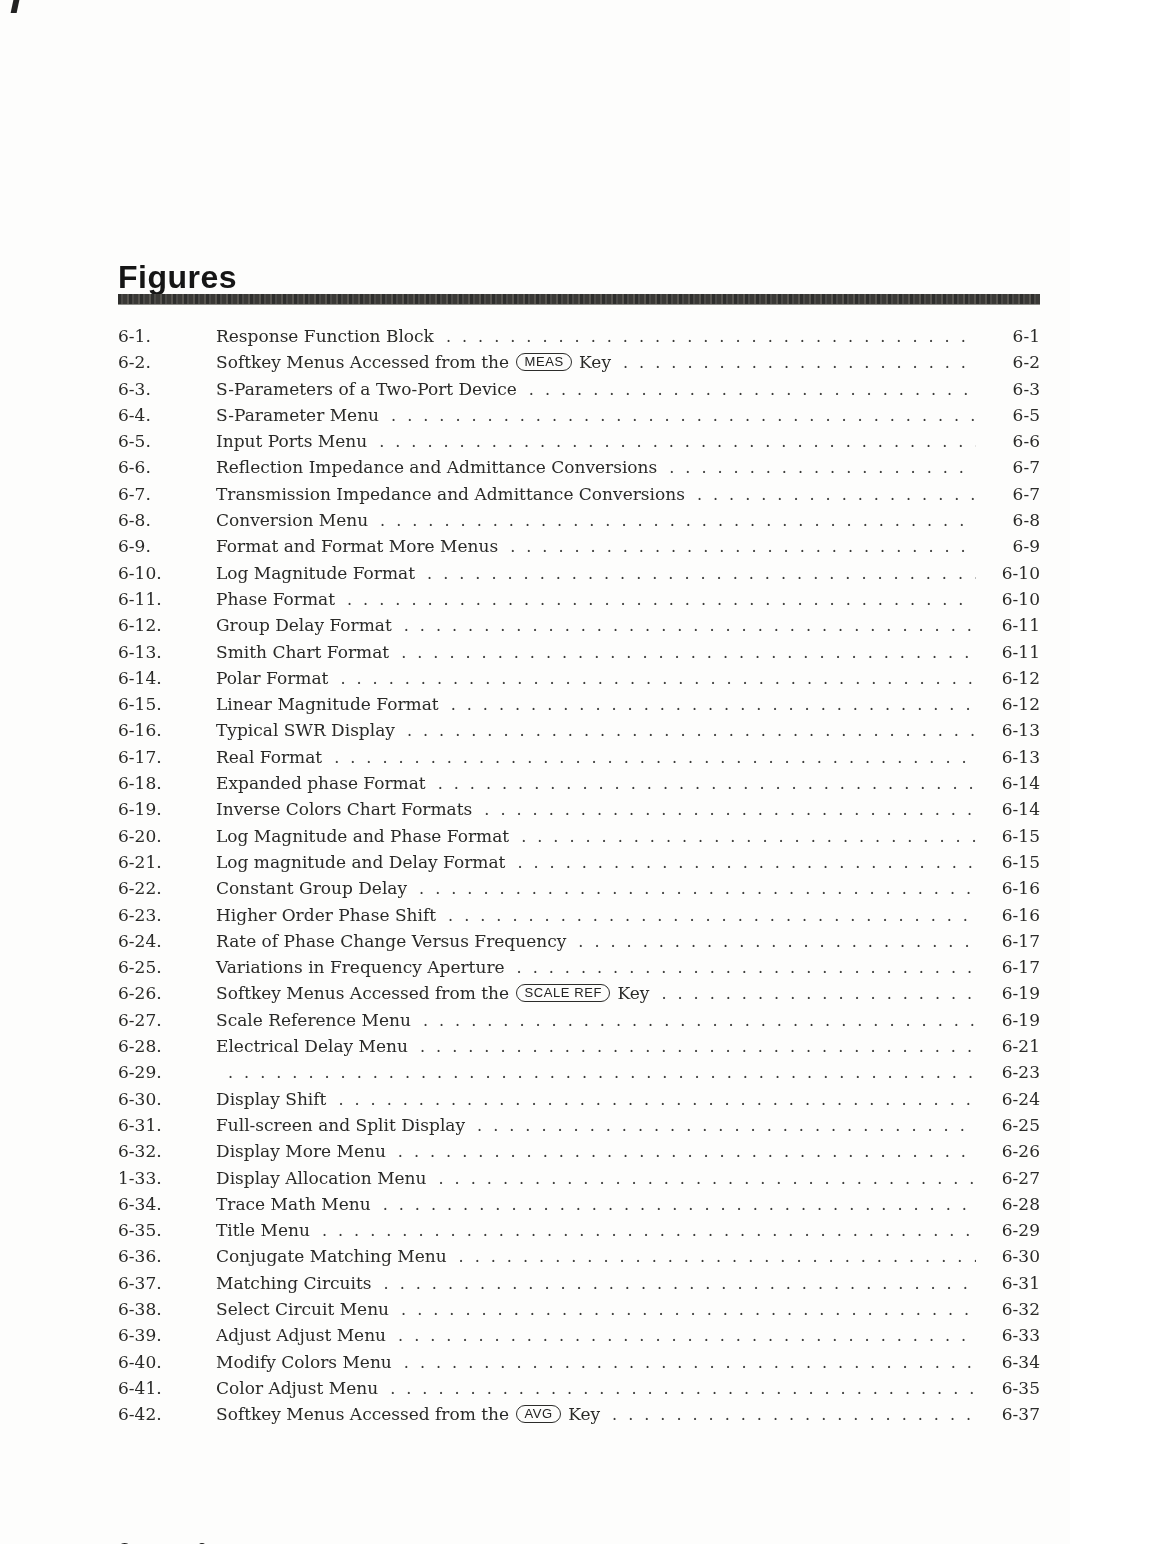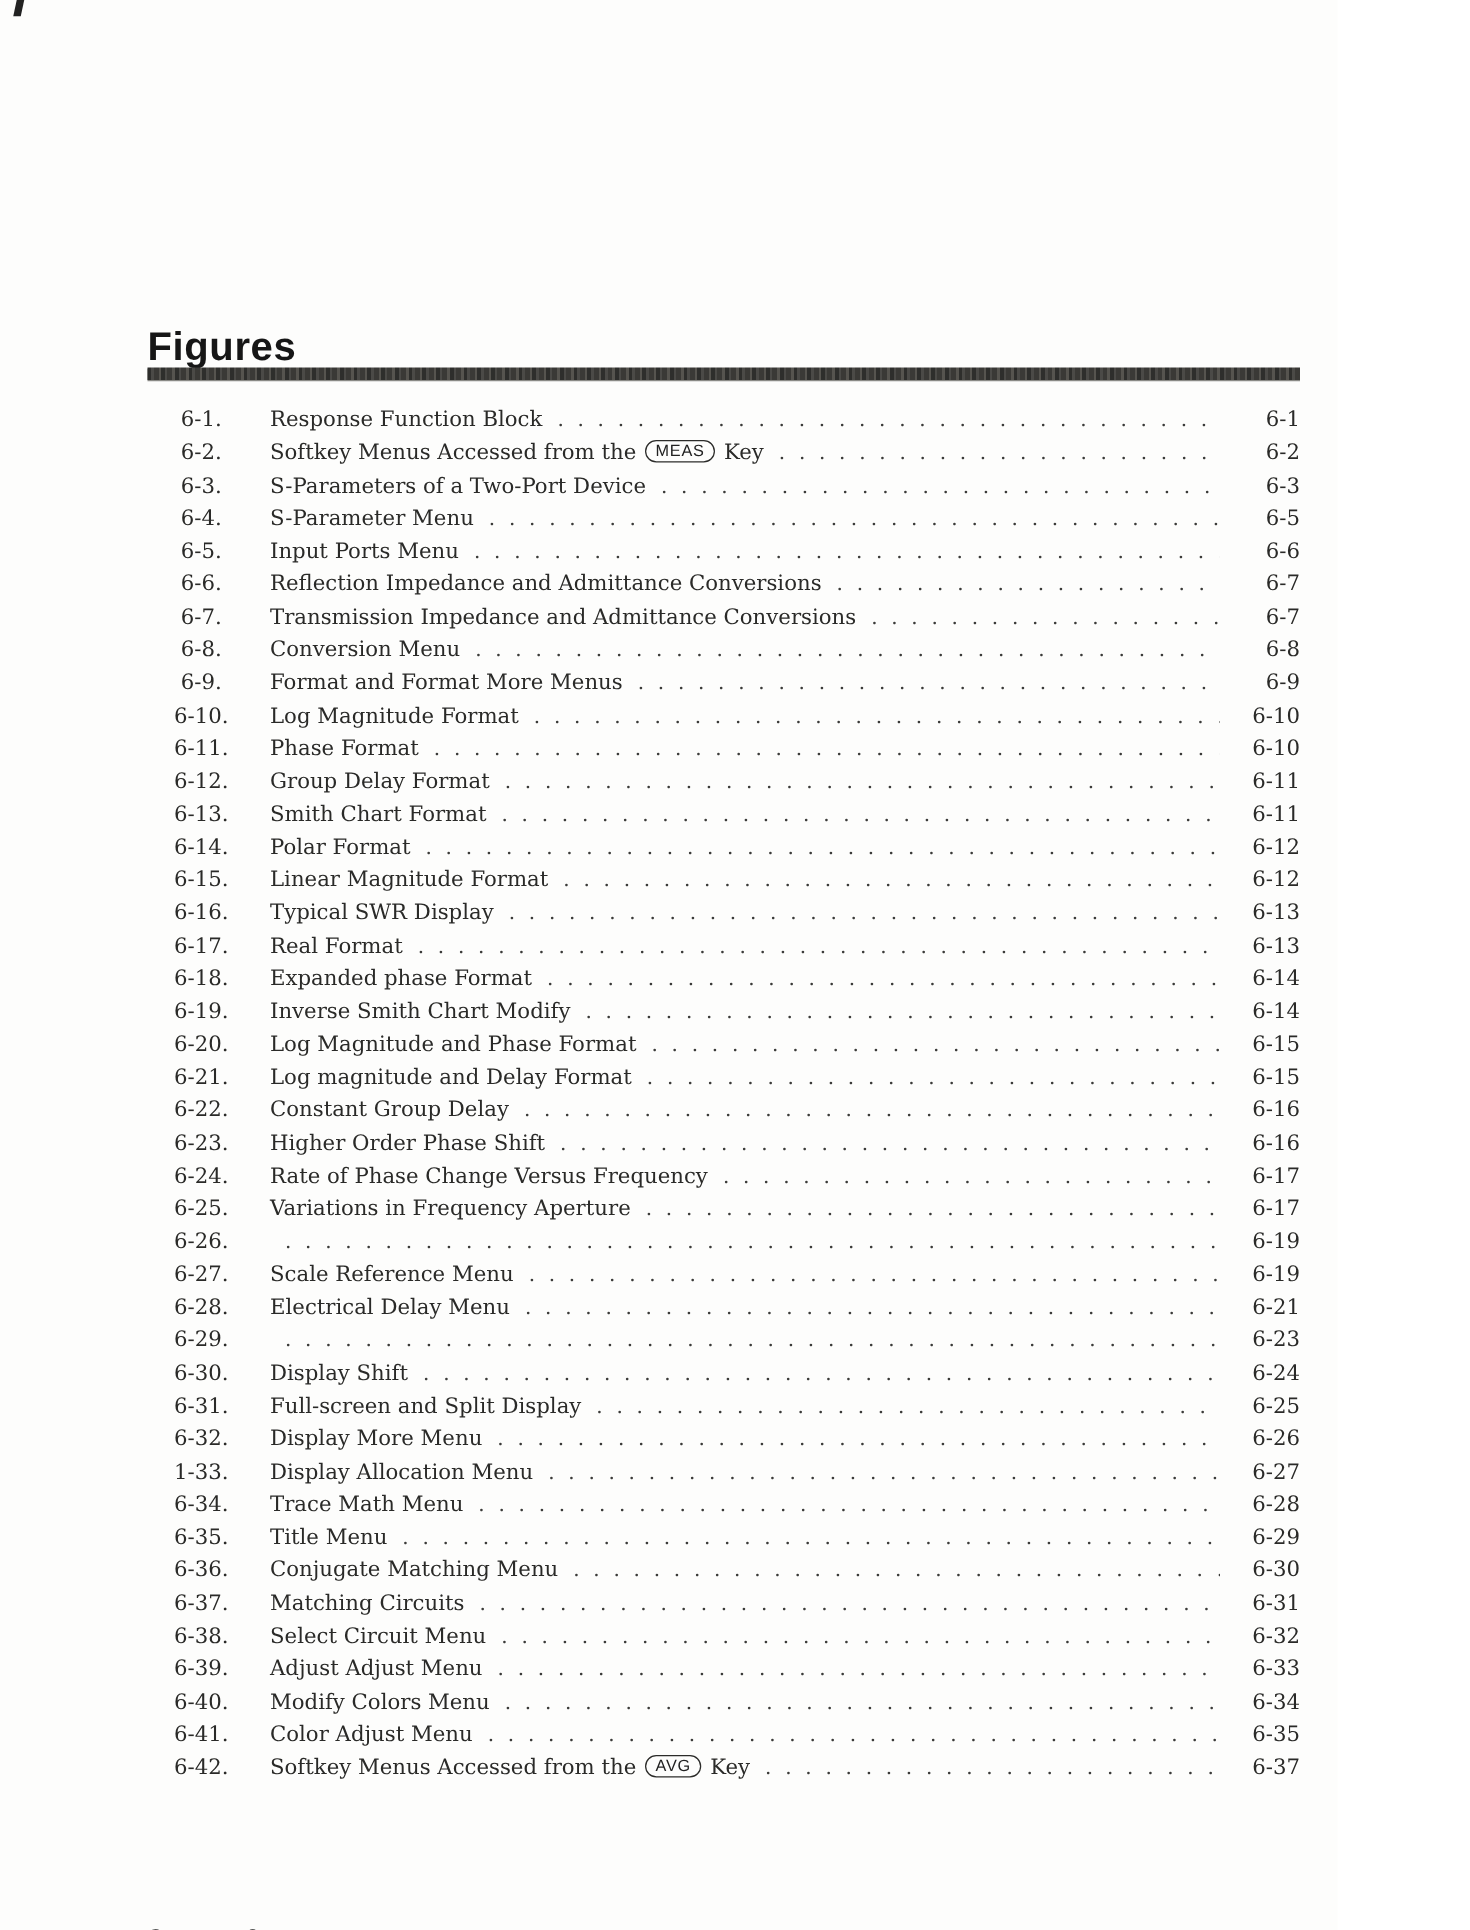--- a/index.html
+++ b/index.html
@@ -74,21 +74,21 @@
   }
   .entry {
     display: flex;
     align-items: baseline;
     height: 26.3px;
     font-size: 17px;
     color: #2a2a28;
   }
   .entry .num {
     flex: 0 0 86px;
-    text-align: center;
+    text-align: left;
     padding-right: 12px;
     white-space: nowrap;
   }
   .entry .title {
     white-space: nowrap;
   }
   .entry .keycap {
     display: inline-block;
     font-family: "Liberation Sans", sans-serif;
     font-size: 13px;
@@ -263,21 +263,21 @@
 
   <div class="entry">
     <span class="num">6-18.</span>
     <span class="title"><span class="pre">Expanded phase Format</span><span class="post"></span></span>
     <span class="leader">..........................................................................................</span>
     <span class="page">6-14</span>
   </div>
 
   <div class="entry">
     <span class="num">6-19.</span>
-    <span class="title"><span class="pre">Inverse Smith Chart Modify</span><span class="post"></span></span>
+    <span class="title"><span class="pre">Inverse Colors Chart Formats</span><span class="post"></span></span>
     <span class="leader">..........................................................................................</span>
     <span class="page">6-14</span>
   </div>
 
   <div class="entry">
     <span class="num">6-20.</span>
     <span class="title"><span class="pre">Log Magnitude and Phase Format</span><span class="post"></span></span>
     <span class="leader">..........................................................................................</span>
     <span class="page">6-15</span>
   </div>
@@ -312,20 +312,21 @@
 
   <div class="entry">
     <span class="num">6-25.</span>
     <span class="title"><span class="pre">Variations in Frequency Aperture</span><span class="post"></span></span>
     <span class="leader">..........................................................................................</span>
     <span class="page">6-17</span>
   </div>
 
   <div class="entry">
     <span class="num">6-26.</span>
+    <span class="title"><span class="pre">Softkey Menus Accessed from the </span><span class="keycap">SCALE REF</span><span class="post"> Key</span></span>
     <span class="leader">..........................................................................................</span>
     <span class="page">6-19</span>
   </div>
 
   <div class="entry">
     <span class="num">6-27.</span>
     <span class="title"><span class="pre">Scale Reference Menu</span><span class="post"></span></span>
     <span class="leader">..........................................................................................</span>
     <span class="page">6-19</span>
   </div>

